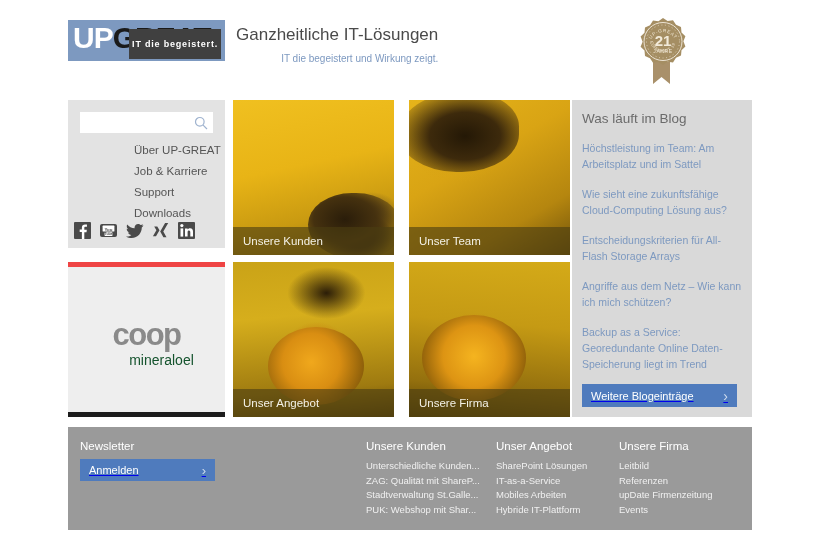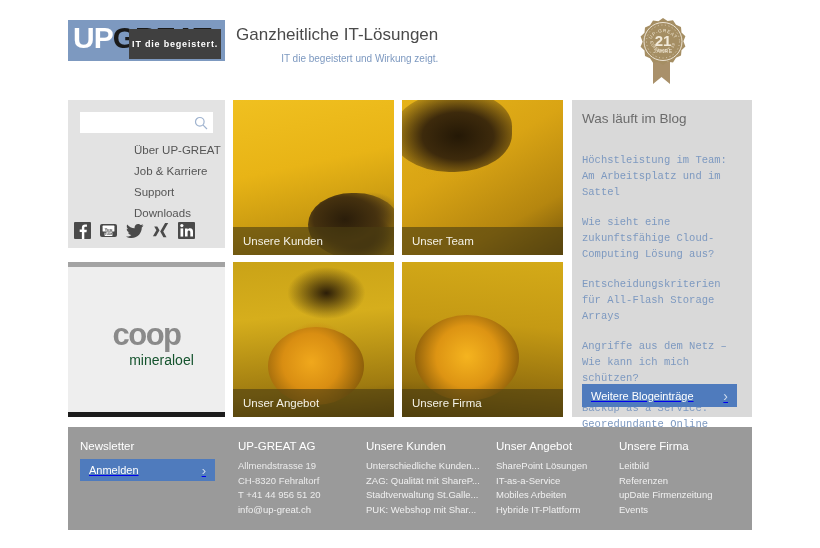--- a/index.html
+++ b/index.html
@@ -86,21 +86,21 @@
   }
 
   .social { position: absolute; left: 5px; top: 121px; display: flex; gap: 7px; }
   .soc-icon { width: 19px; height: 19px; display:flex; align-items:center; justify-content:center; }
 
   
   .coop-panel {
     position: absolute; left: 68px; top: 262px;
     width: 157px; height: 155px;
     background: #eeeeee;
-    border-top: 5px solid #a3a3a3;
+    border-top: 5px solid #ef4444;
     border-bottom: 5px solid #1c1c1c;
   }
   .coop-mark {
     position: absolute; left: 0; right: 0; top: 52px;
     text-align: center;
   }
   .coop-word {
     font-family: "Liberation Sans", sans-serif;
     font-weight: bold; font-size: 31px; letter-spacing: -1.5px;
     color: #8a8a8a; line-height: 31px;
@@ -110,21 +110,21 @@
     font-size: 14px; color: #14532d; line-height: 18px;
     margin-top: 1px; margin-left: 30px;
   }
 
   
   .tiles { position: absolute; left: 233px; top: 100px; width: 330px; height: 317px; }
   .tile {
     position: absolute; width: 161px; height: 155px; overflow: hidden;
   }
   .tile.c0 { left: 0; }
-  .tile.c1 { left: 169px; padding-left: 26px; }
+  .tile.c1 { left: 176px; padding-left: 26px; }
   .tile.r0 { top: 0; }
   .tile.r1 { top: 162px; }
   .tile-img { position: absolute; inset: 0; }
   .tile-cap {
     position: absolute; left: 0; right: 0; bottom: 0; height: 28px;
     background: rgba(74,62,18,0.62);
     color: #f3f1e6; font-size: 11.5px;
     display: flex; align-items: center; padding-left: 10px;
   }
 
@@ -162,21 +162,21 @@
   
   .blog {
     position: absolute; left: 572px; top: 100px;
     width: 180px; height: 317px;
     background: #d9d9d9;
   }
   .blog-title {
     position: absolute; left: 10px; top: 11px;
     font-size: 13.5px; color: #6b6b6b;
   }
-  .blog-list { position: absolute; left: 10px; top: 52px; width: 160px; font-family: Liberation Mono, monospace; }
+  .blog-list { position: absolute; left: 10px; top: 40px; width: 160px; }
   .blog-item {
     display: block; font-size: 10.5px; line-height: 16px;
     color: #7d99c0; text-decoration: none; margin-bottom: 14px;
   }
   .blog-btn {
     position: absolute; left: 10px; top: 284px;
     width: 155px; height: 23px;
     background: #4f7bbd;
     display: flex; align-items: center; justify-content: space-between;
     padding: 0 9px 0 9px;
@@ -360,27 +360,20 @@
   <div class="footer">
 
     <div class="fcol c-news">
       <div class="fcol-head">Newsletter</div>
       <a class="news-btn" href="#">
         <span class="news-btn-label">Anmelden</span>
         <span class="news-btn-arrow">›</span>
       </a>
     </div>
 
-    <div class="fcol c-addr">
-      <div class="fcol-head">UP-GREAT AG</div>
-      <span class="flink plain">Allmendstrasse 19</span>
-      <span class="flink plain">CH-8320 Fehraltorf</span>
-      <span class="flink plain">T +41 44 956 51 20</span>
-      <a class="flink" href="#">info@up-great.ch</a>
-    </div>
 
     <div class="fcol c-kunden">
       <div class="fcol-head">Unsere Kunden</div>
       <a class="flink" href="#">Unterschiedliche Kunden...</a>
       <a class="flink" href="#">ZAG: Qualität mit ShareP...</a>
       <a class="flink" href="#">Stadtverwaltung St.Galle...</a>
       <a class="flink" href="#">PUK: Webshop mit Shar...</a>
     </div>
 
     <div class="fcol c-angebot">

